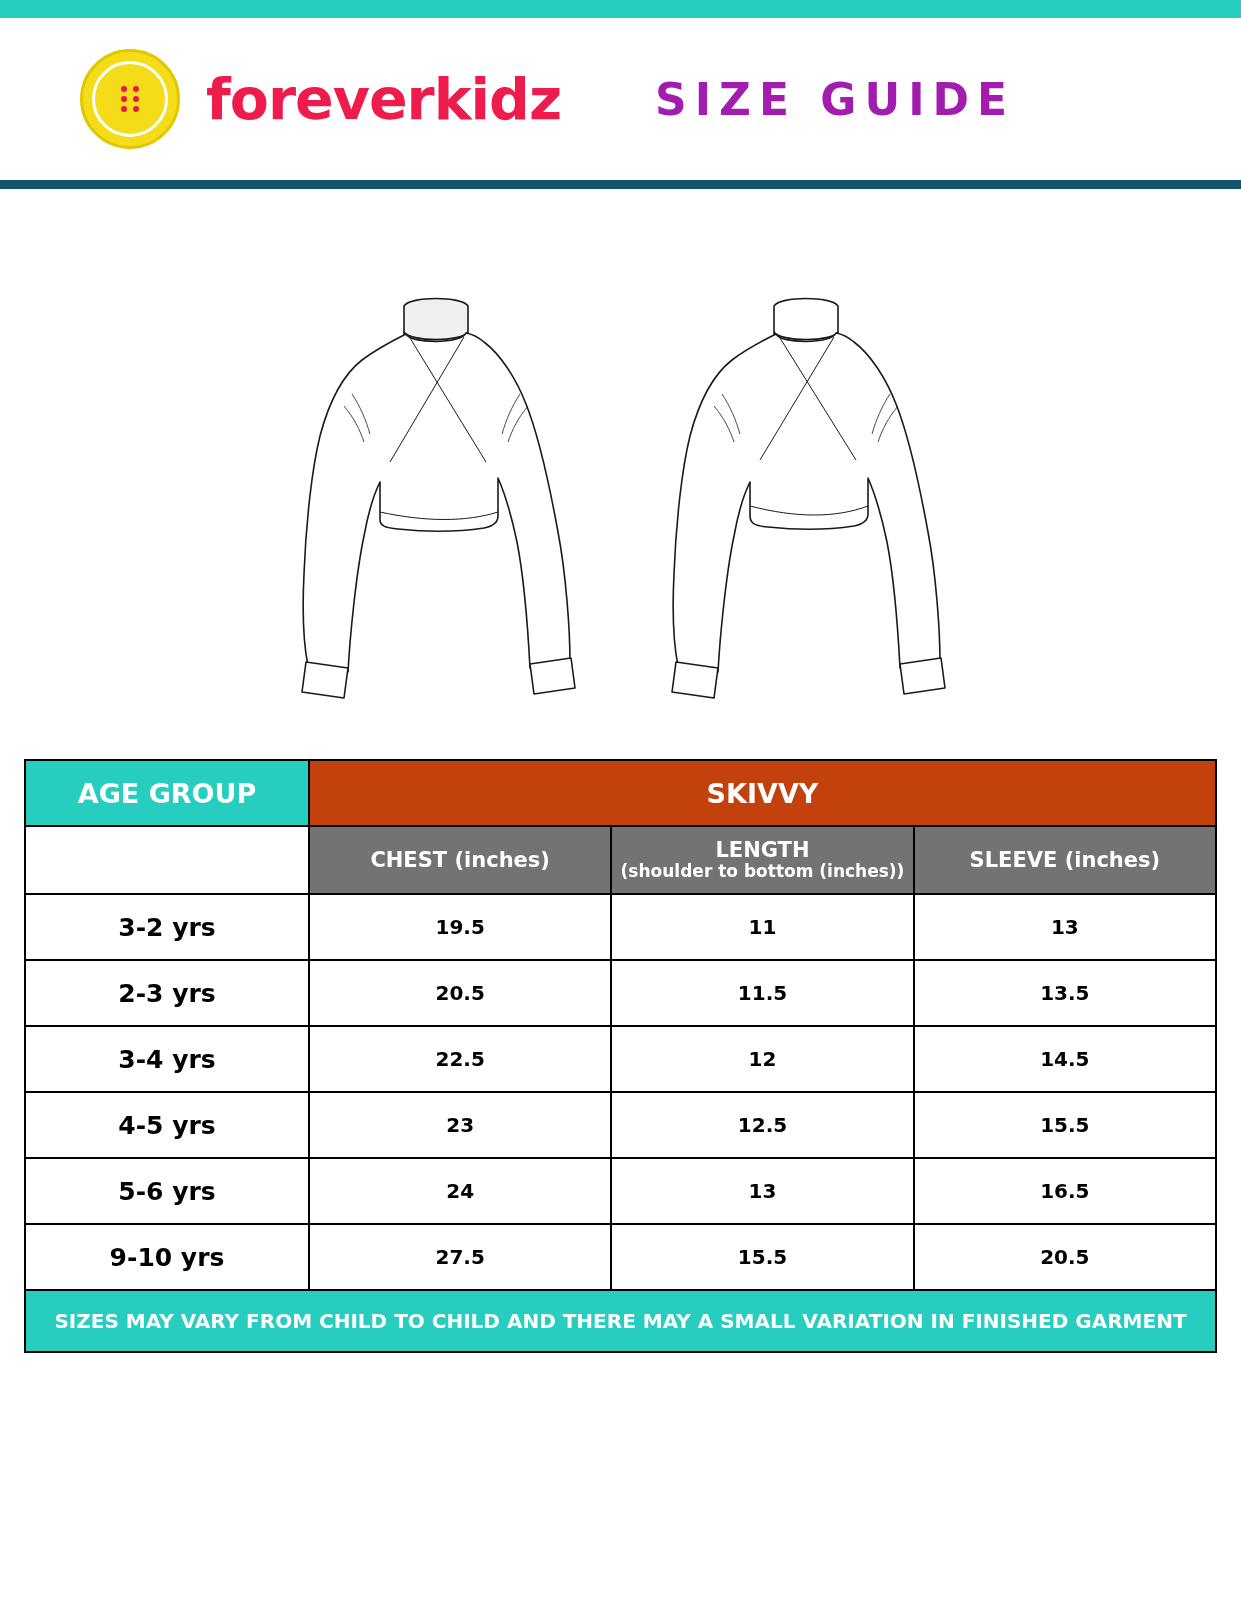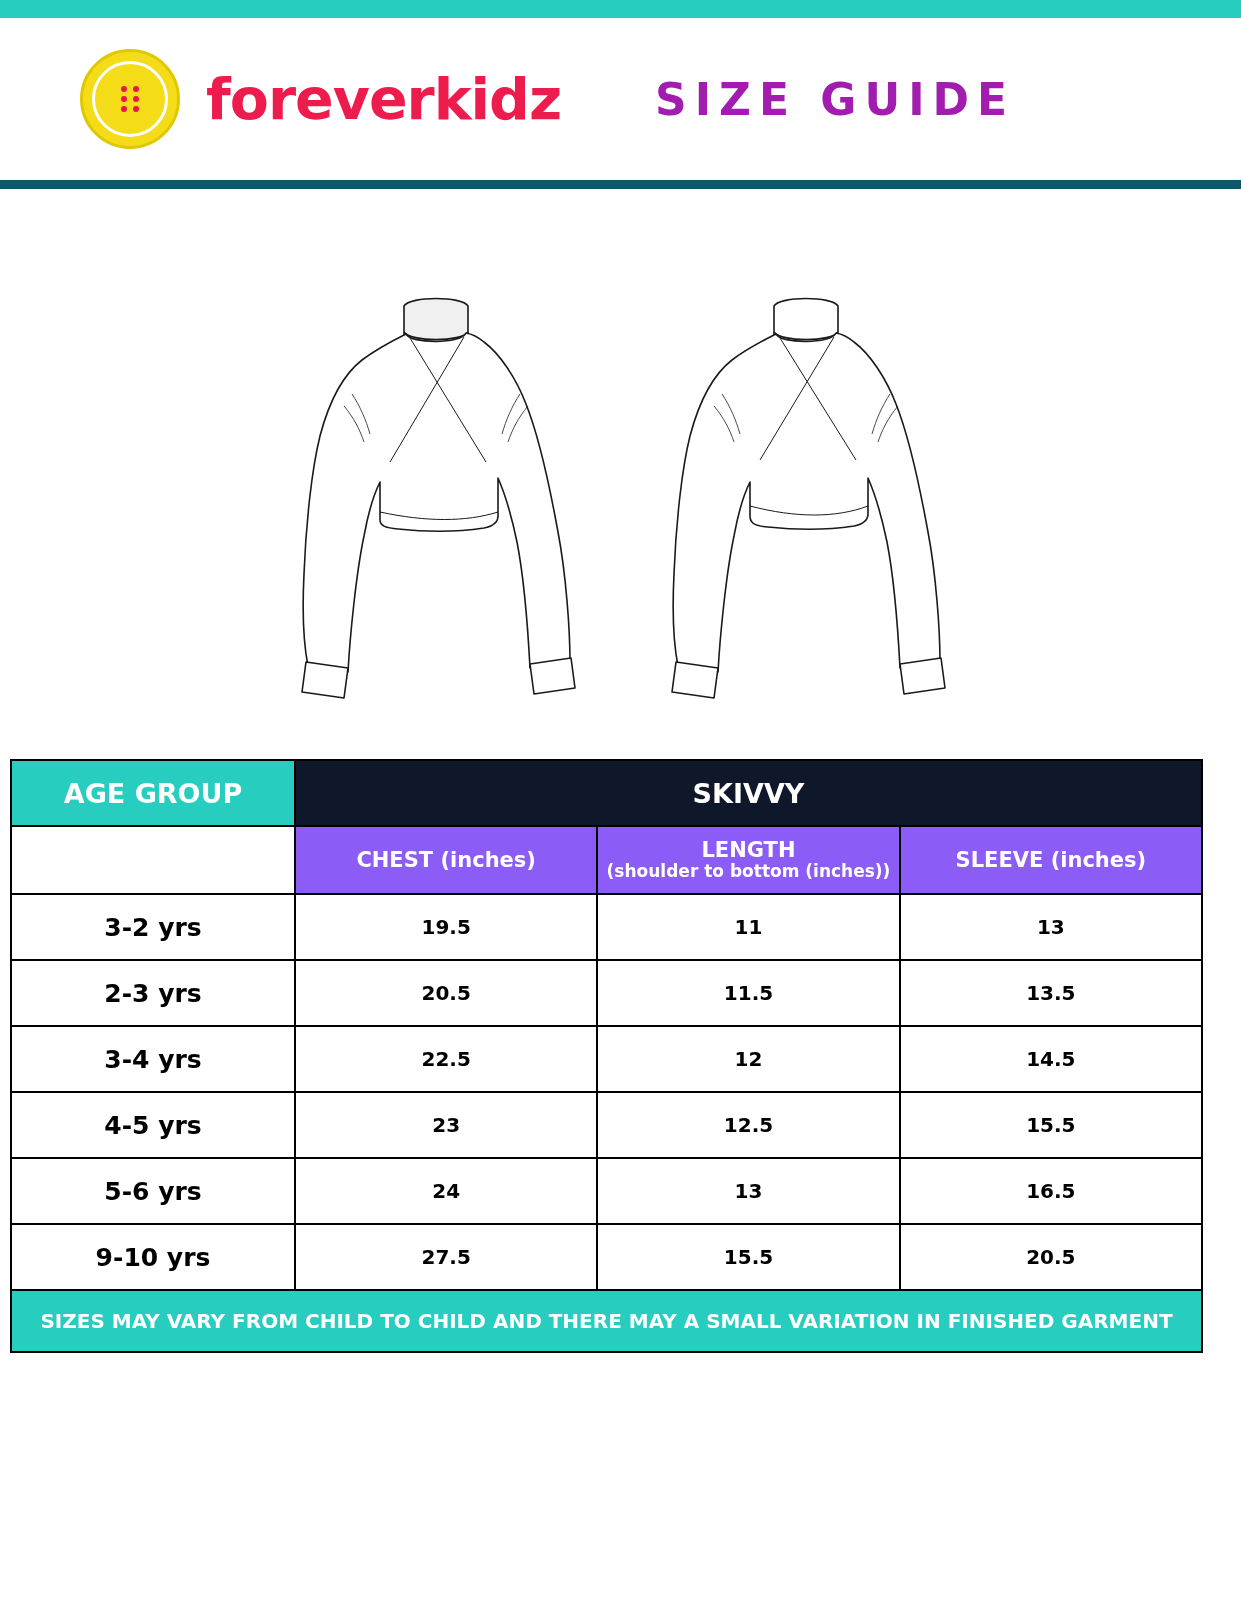--- a/index.html
+++ b/index.html
@@ -106,21 +106,21 @@
     align-items: center;
     justify-content: center;
     gap: 70px;
     padding-top: 30px;
     box-sizing: border-box;
   }
   .garment { width: 300px; height: 430px; }
 
   
   .table-wrap {
-    padding: 0 10px;
+    padding: 0 24px;
     box-sizing: border-box;
   }
   table.size-table {
     border-collapse: collapse;
     width: 1193px;
     table-layout: fixed;
   }
   table.size-table td, table.size-table th {
     border: 2px solid #000000;
     text-align: center;
@@ -128,32 +128,32 @@
   }
   .hdr-agegroup {
     background: #27cdbf;
     color: #ffffff;
     font-size: 27px;
     font-weight: bold;
     height: 62px;
     width: 280px;
   }
   .hdr-product {
-    background: #0f172a;
+    background: #c2410c;
     color: #ffffff;
     font-size: 27px;
     font-weight: bold;
     height: 62px;
   }
   .hdr-blank {
     background: #ffffff;
     height: 64px;
   }
   .hdr-col {
-    background: #8b5cf6;
+    background: #737373;
     color: #ffffff;
     font-size: 21px;
     font-weight: bold;
     height: 64px;
     line-height: 1.15;
   }
   .hdr-col .sub {
     font-size: 17px;
     font-weight: bold;
     display: block;

